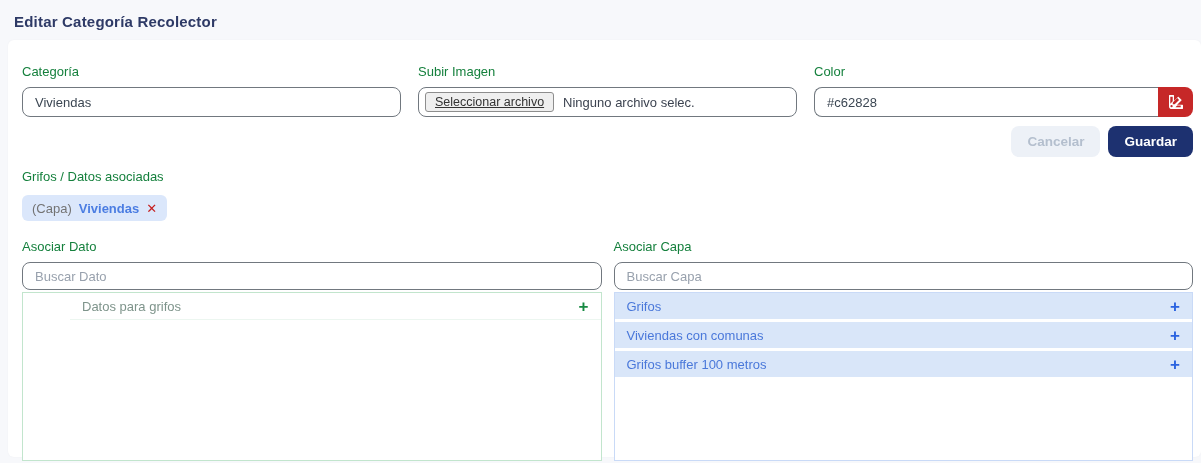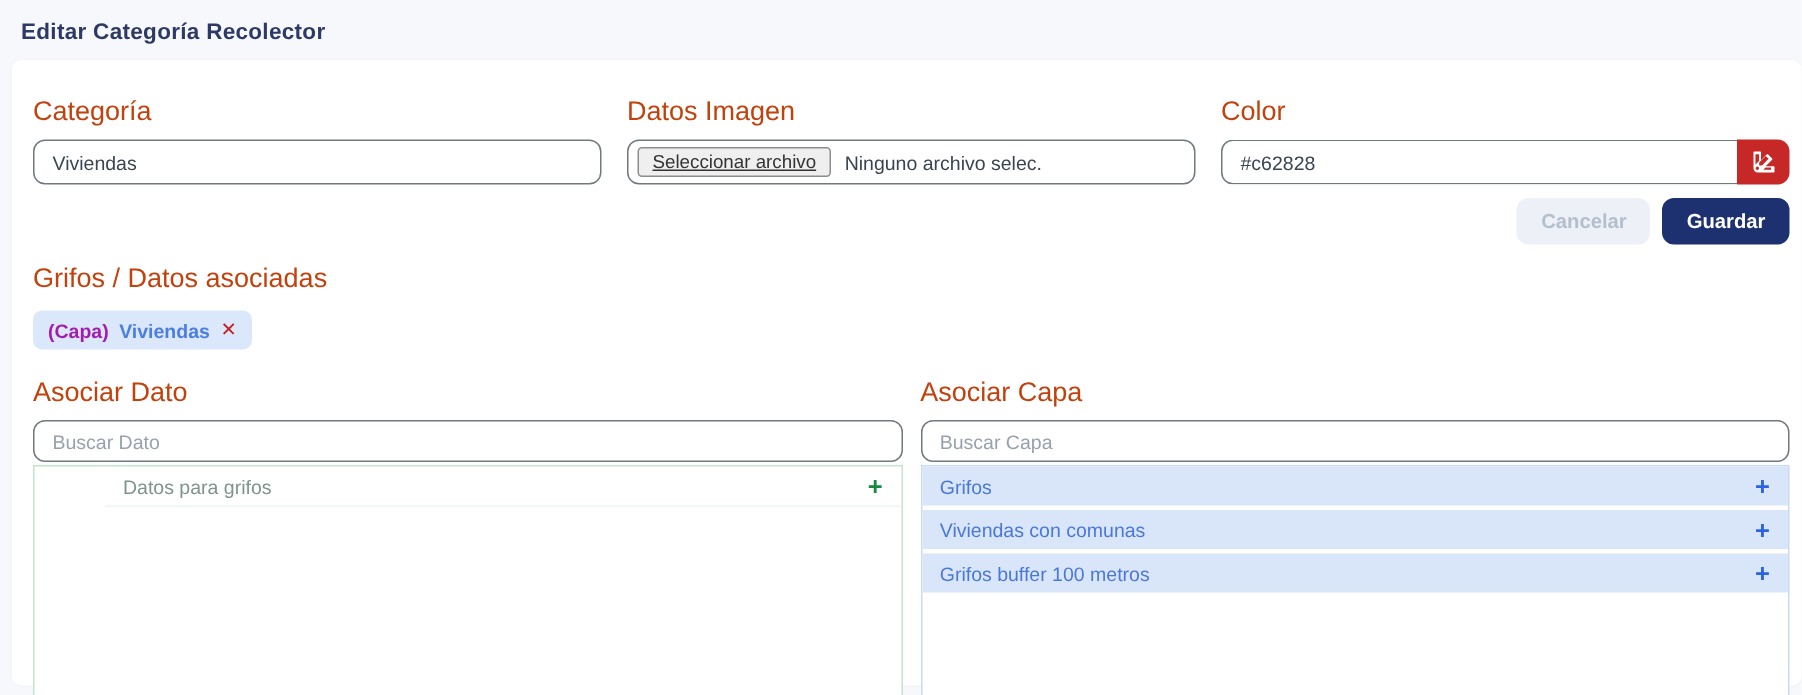--- a/index.html
+++ b/index.html
@@ -19,22 +19,22 @@
   .card {
     position: absolute;
     left: 8px; top: 40px;
     width: 1193px; height: 417px;
     background: #ffffff;
     border-radius: 6px;
     padding: 24px 8px 0 14px;
     box-shadow: 0 0 2px rgba(0,0,0,.04);
   }
   .field-label {
-    font-size: 18px;
-    color: #c2410c;
+    font-size: 13px;
+    color: #15803d;
     margin-bottom: 8px;
   }
   .row-top {
     display: grid;
     grid-template-columns: 1fr 1fr 1fr;
     gap: 17px;
   }
   .text-input {
     width: 100%;
     height: 30px;
@@ -120,21 +120,21 @@
   .chip {
     display: inline-flex;
     align-items: center;
     gap: 7px;
     height: 26px;
     padding: 0 10px;
     background: #dbe7fb;
     border-radius: 6px;
     font-size: 13px;
   }
-  .chip-type { color: #a21caf; font-weight: 700; }
+  .chip-type { color: #737373; font-weight: 400; }
   .chip-name { color: #4b7de2; font-weight: 600; }
   .chip-remove { color: #c51f1f; font-weight: 900; font-size: 13px; cursor: pointer; }
   
   .row-bottom {
     margin-top: 18px;
     display: grid;
     grid-template-columns: 1fr 1fr;
     gap: 12px;
   }
   .search-input { height: 28px; }
@@ -181,21 +181,21 @@
 <div class="card">
 
   <div class="row-top">
 
     <div>
       <div class="field-label">Categoría</div>
       <input class="text-input" type="text" value="Viviendas" style="">
     </div>
 
     <div>
-      <div class="field-label">Datos Imagen</div>
+      <div class="field-label">Subir Imagen</div>
       <div class="file-input">
         <button class="file-btn" type="button">Seleccionar archivo</button>
         <span class="file-status">Ninguno archivo selec.</span>
       </div>
     </div>
 
     <div>
       <div class="field-label">Color</div>
       <div class="color-group">
         <input class="text-input" type="text" value="#c62828" style="">

